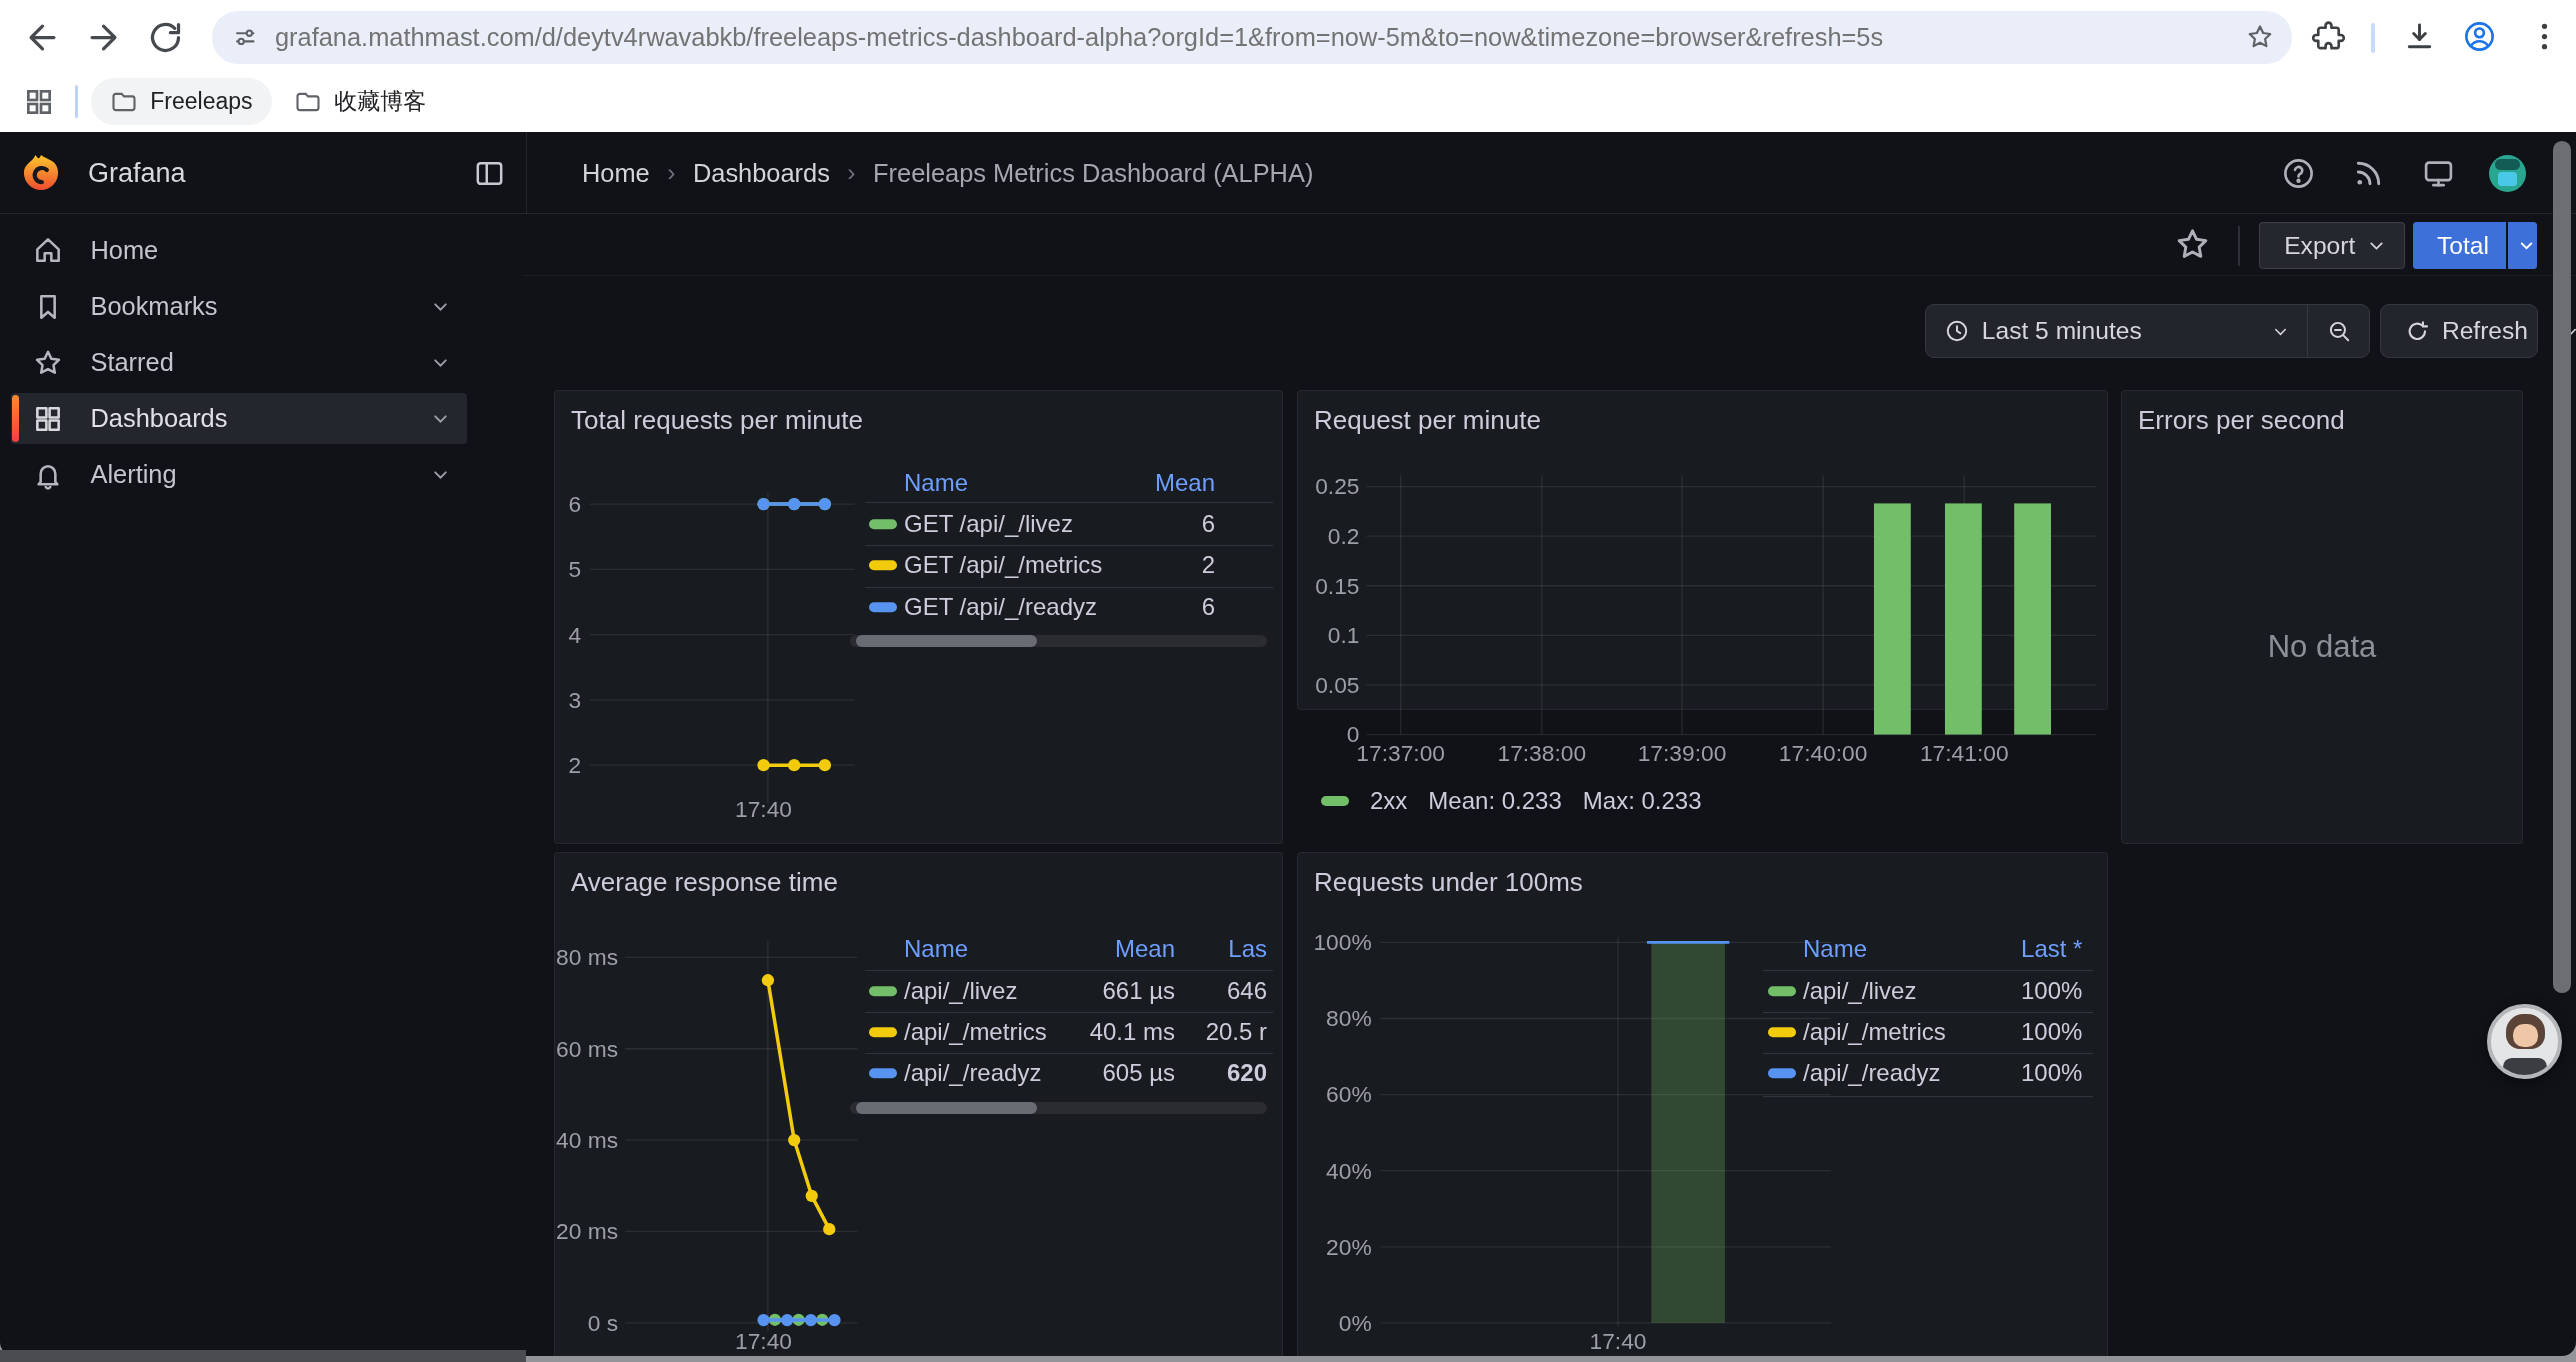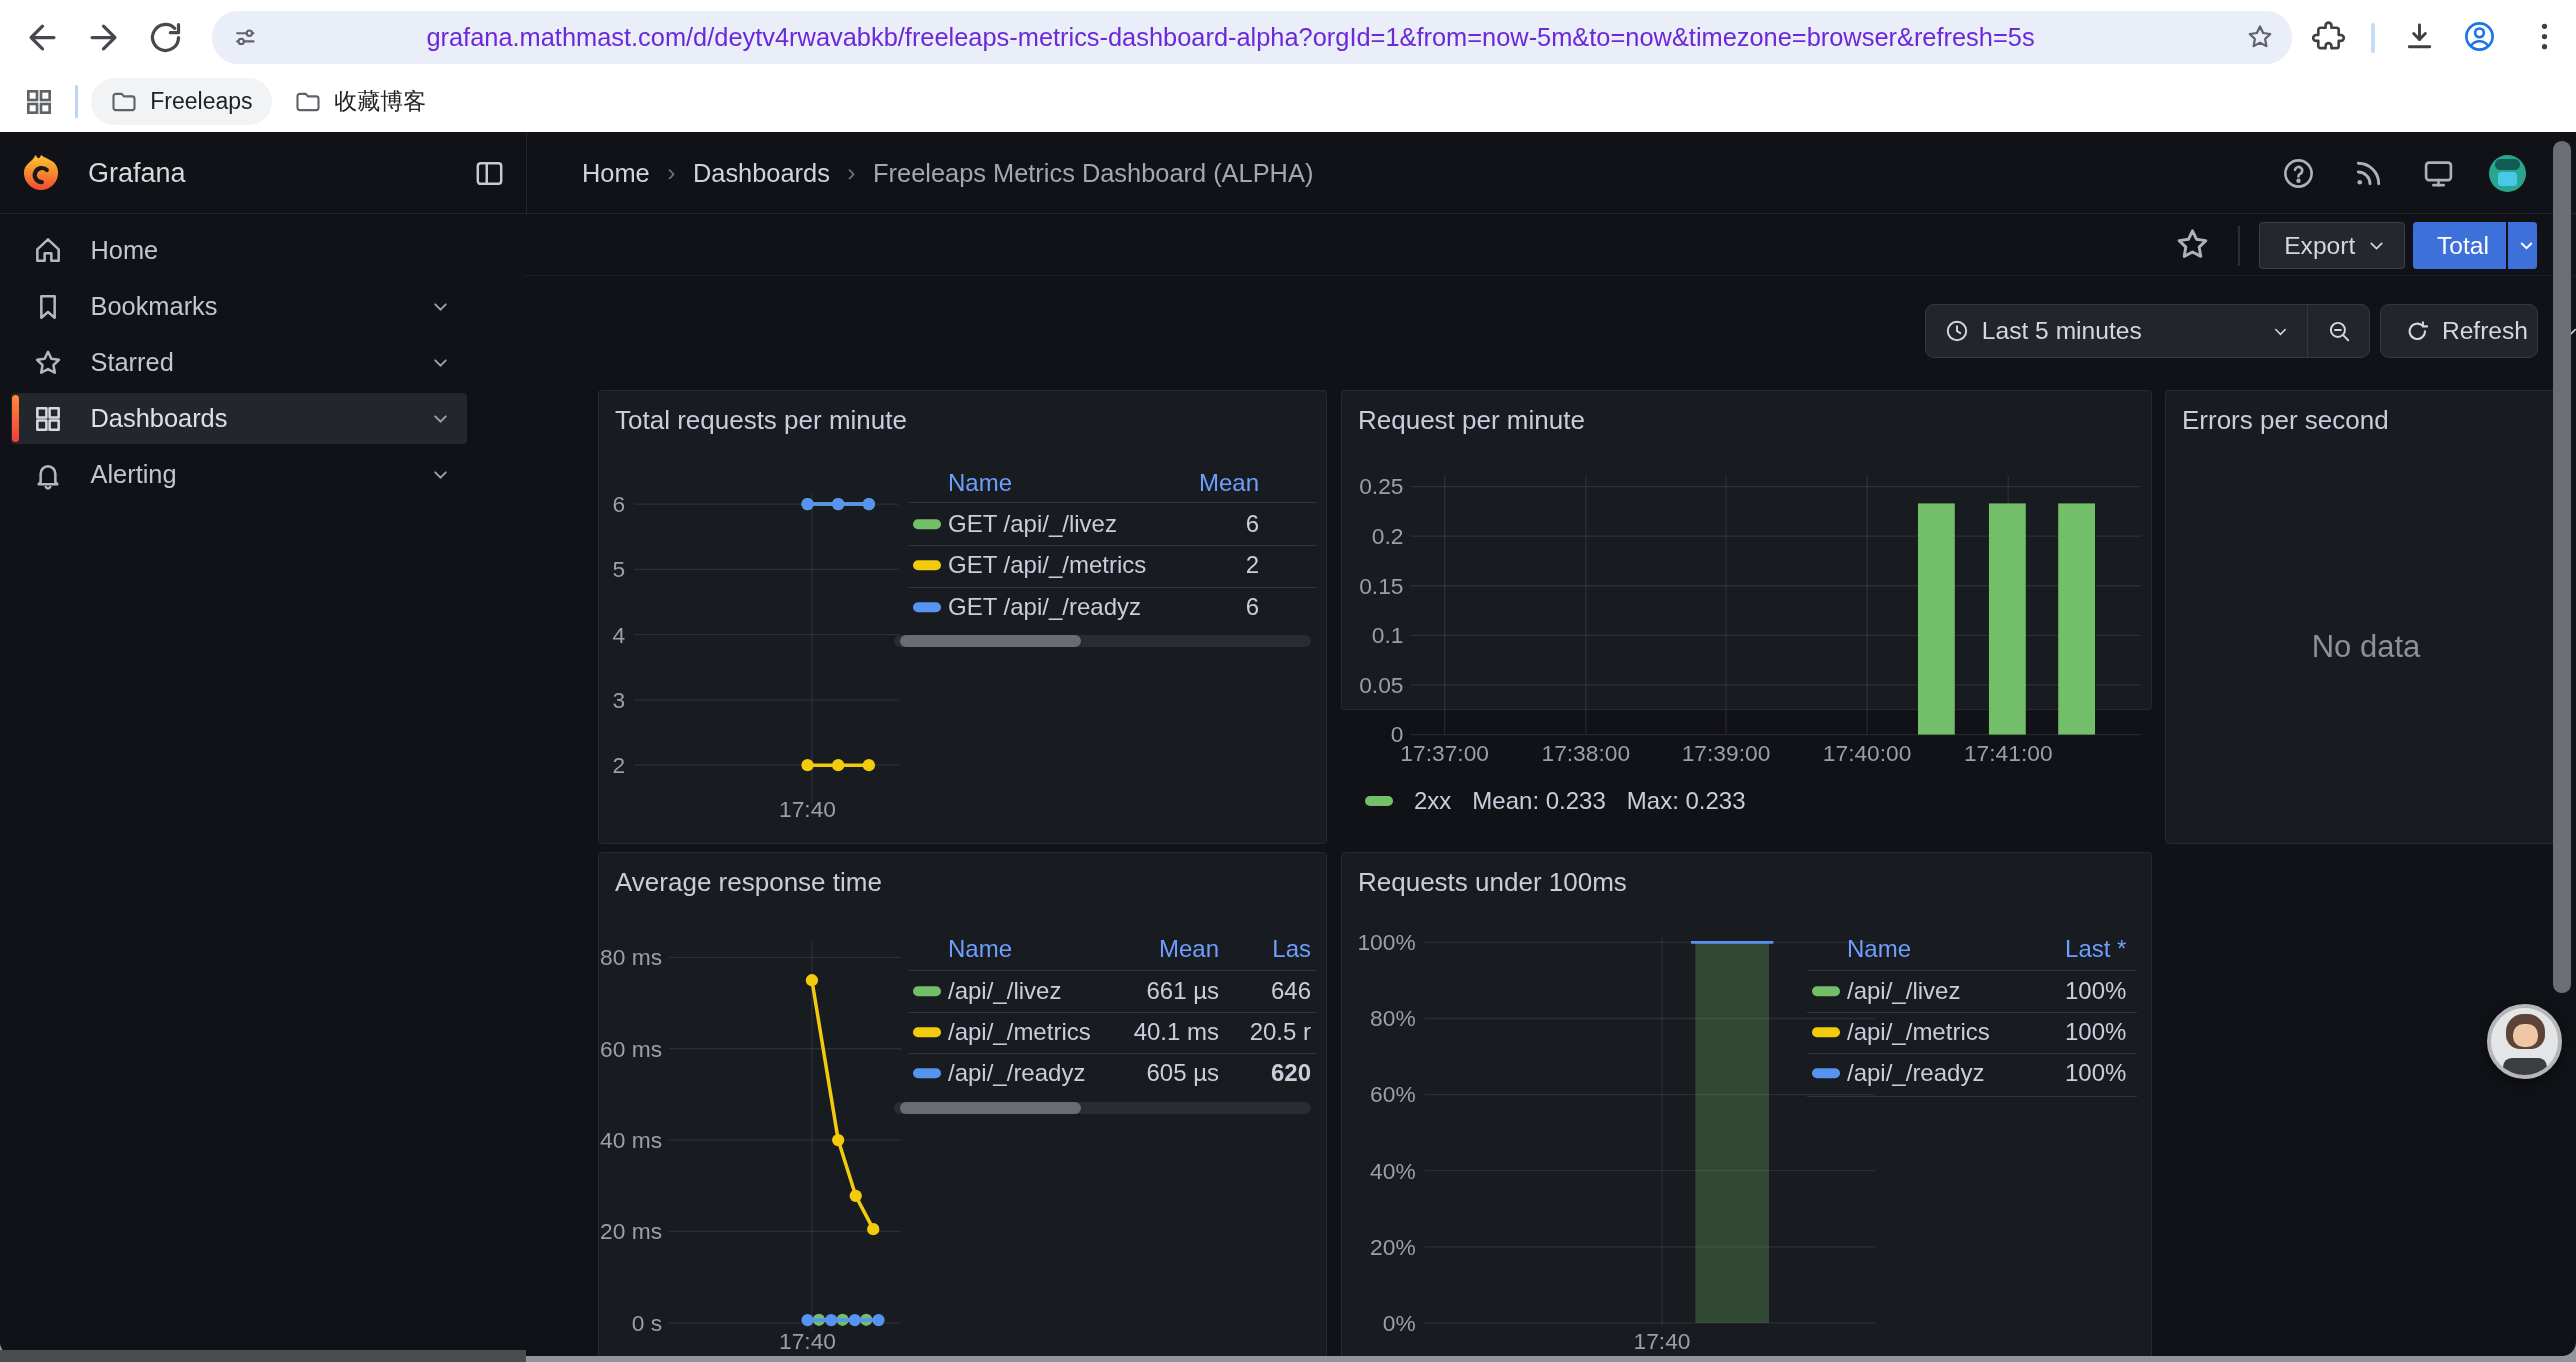--- a/index.html
+++ b/index.html
@@ -10,21 +10,21 @@
     position: relative;
     overflow: hidden;
   }
 
   
   .browser { position:absolute; left:0; top:0; width:2576px; height:132px; background:#ffffff; }
   .nav-btn { position:absolute; width:39px; height:39px; top:17.5px; color:#46494d; cursor:pointer; }
   .nav-btn svg { width:100%; height:100%; }
   .urlbar { position:absolute; left:212px; top:10.5px; width:2080px; height:53px; border-radius:26px; background:#e9eef9; }
   .site-icon { position:absolute; left:21px; top:14px; width:24.6px; height:24.6px; color:#5f6368; }
-  .url-input { position:absolute; left:63px; top:0; width:1911px; height:53px; background:transparent; border:none; outline:none; font-family:"Liberation Sans",sans-serif; font-size:25.4px; color:#6d28d9;text-align:center; }
+  .url-input { position:absolute; left:63px; top:0; width:1911px; height:53px; background:transparent; border:none; outline:none; font-family:"Liberation Sans",sans-serif; font-size:25.4px; color:#737373; }
   .omni-star { position:absolute; right:17.5px; top:11.4px; width:30px; height:30px; color:#5f6368; }
   .tb-icon { position:absolute; top:19px; width:35px; height:35px; color:#3c4043; }
   .tb-divider { position:absolute; left:2371px; top:23px; width:3.5px; height:30px; border-radius:1.8px; background:#c8dbf8; }
   .bookmarks { position:absolute; left:0; top:72px; width:2576px; height:60px; background:#ffffff; }
   .apps-icon { position:absolute; left:23px; top:14px; width:32px; height:32px; color:#5f6368; }
   .bm-divider { position:absolute; left:75px; top:13px; width:2.6px; height:33px; border-radius:1.8px; background:#bcd3f7; }
   .bm-item { position:absolute; top:6.1px; height:47px; display:flex; align-items:center; gap:12.3px; padding:0 19px; border-radius:24px; font-size:23px; color:#202124; cursor:pointer; }
   .bm-item svg { width:28px; height:28px; color:#5f6368; flex:0 0 auto; }
   .bm-item.hovered { background:#f1f3f4; }
 
@@ -67,21 +67,21 @@
   .dash-star { position:absolute; left:2173px; top:93px; width:39px; height:39px; }
   .dash-divider { position:absolute; left:2238px; top:94px; width:1.8px; height:40px; background:#2c2f35; }
   .btn { position:absolute; display:flex; align-items:center; justify-content:center; gap:10.5px; font-size:24.6px; font-weight:500; border-radius:3.5px; cursor:pointer; white-space:nowrap;padding-left:7px; }
   .btn-secondary { background:#24272e; border:0.9px solid #3c4149; color:#d5d7dc; }
   .btn-primary { background:#3d71d9; color:#ffffff; border:none; }
   .tool-group { position:absolute; height:54px; border:0.9px solid #34383f; border-radius:9px; background:#22252b; display:flex; align-items:stretch; color:#d5d7dc; }
   .tool-seg { display:flex; align-items:center; gap:12.3px; padding:0 17.5px; font-size:24.6px; font-weight:500; cursor:pointer; white-space:nowrap; }
   .tool-div { width:0.9px; background:#34383f; }
 
   
-  .panel { position:absolute; background:#181b1f; border:0.9px solid #26292f; border-radius:3.5px;margin-left:44px; }
+  .panel { position:absolute; background:#181b1f; border:0.9px solid #26292f; border-radius:3.5px; }
   .panel-title { position:absolute; left:16px; top:14px; font-size:26px; font-weight:500; color:#ccccdc; cursor:pointer; white-space:nowrap; }
   .nodata { position:absolute; left:0; right:0; top:238px; text-align:center; font-size:31px; color:#8e9099; }
   .lg-head { position:absolute; transform:translateY(-50%); font-size:24px; font-weight:500; color:#6e9fff; white-space:nowrap; cursor:pointer; }
   .lg-cell { position:absolute; transform:translateY(-50%); font-size:24px; color:#ccccdc; white-space:nowrap; }
   .lg-sep { position:absolute; height:0.9px; background:rgba(204,204,220,0.15); }
   .lg-pill { position:absolute; width:28px; height:9.6px; border-radius:5.3px; transform:translateY(-50%); }
   .lg-sb-track { position:absolute; height:12.3px; border-radius:6.1px; background:#2a2c31; }
   .lg-sb-thumb { position:absolute; height:12.3px; border-radius:6.1px; background:#696c72; }
   .lg-inline { position:absolute; display:flex; align-items:center; gap:21px; font-size:24px; color:#ccccdc; }
   .lg-inline .lg-pill2 { width:28px; height:9.6px; border-radius:5.3px; }

